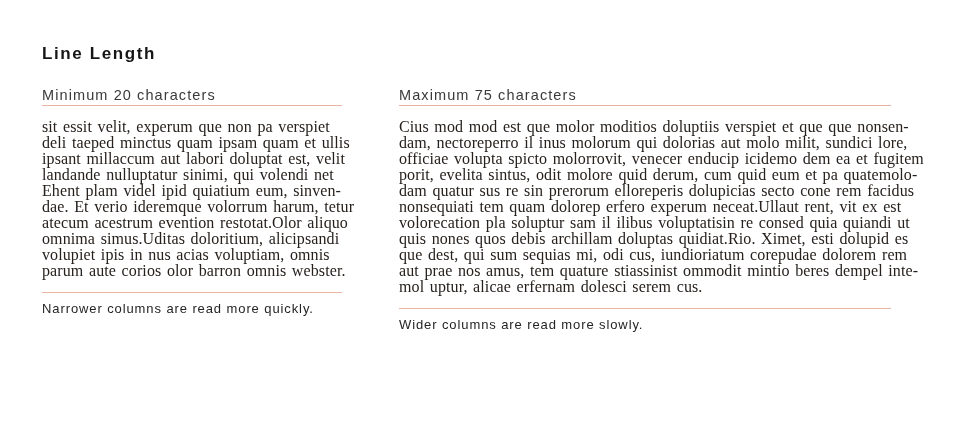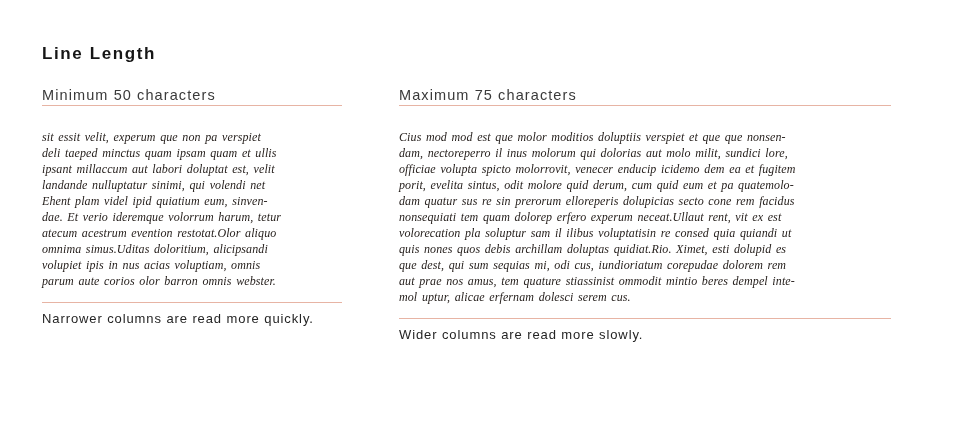--- a/index.html
+++ b/index.html
@@ -47,28 +47,27 @@
     height:16px;
   }
   .rule{
     border:none;
     height:1px;
     background:var(--rule-color);
     width:100%;
   }
   .heading-rule{margin-top:2px;}
   .body-text{
-    margin-top:23px;
+    margin-top:13px;
     font-family:"Liberation Serif", serif;
-    font-size:12px;
+    font-size:16px;
     color:var(--body-color);
     line-height:16px;
     letter-spacing:0.1px;
     word-spacing:1.5px;
-    font-style:italic;
   }
   .body-line{
     white-space:nowrap;
     height:16px;
   }
   .caption-rule{margin-top:13px;}
   .caption{
     margin-top:9px;
     font-size:13px;
     letter-spacing:0.9px;
@@ -79,21 +78,21 @@
 </head>
 <body>
 
 <div class="page">
 
   <h1 class="page-title">Line Length</h1>
 
   <div class="columns">
 
     <section class="col col-narrow">
-      <h2 class="col-heading">Minimum 50 characters</h2>
+      <h2 class="col-heading">Minimum 20 characters</h2>
       <div class="rule heading-rule"></div>
       <div class="body-text">
           <div class="body-line">sit essit velit, experum que non pa verspiet</div>
           <div class="body-line">deli taeped minctus quam ipsam quam et ullis</div>
           <div class="body-line">ipsant millaccum aut labori doluptat est, velit</div>
           <div class="body-line">landande nulluptatur sinimi, qui volendi net</div>
           <div class="body-line">Ehent plam videl ipid quiatium eum, sinven-</div>
           <div class="body-line">dae. Et verio ideremque volorrum harum, tetur</div>
           <div class="body-line">atecum acestrum evention restotat.Olor aliquo</div>
           <div class="body-line">omnima simus.Uditas doloritium, alicipsandi</div>

